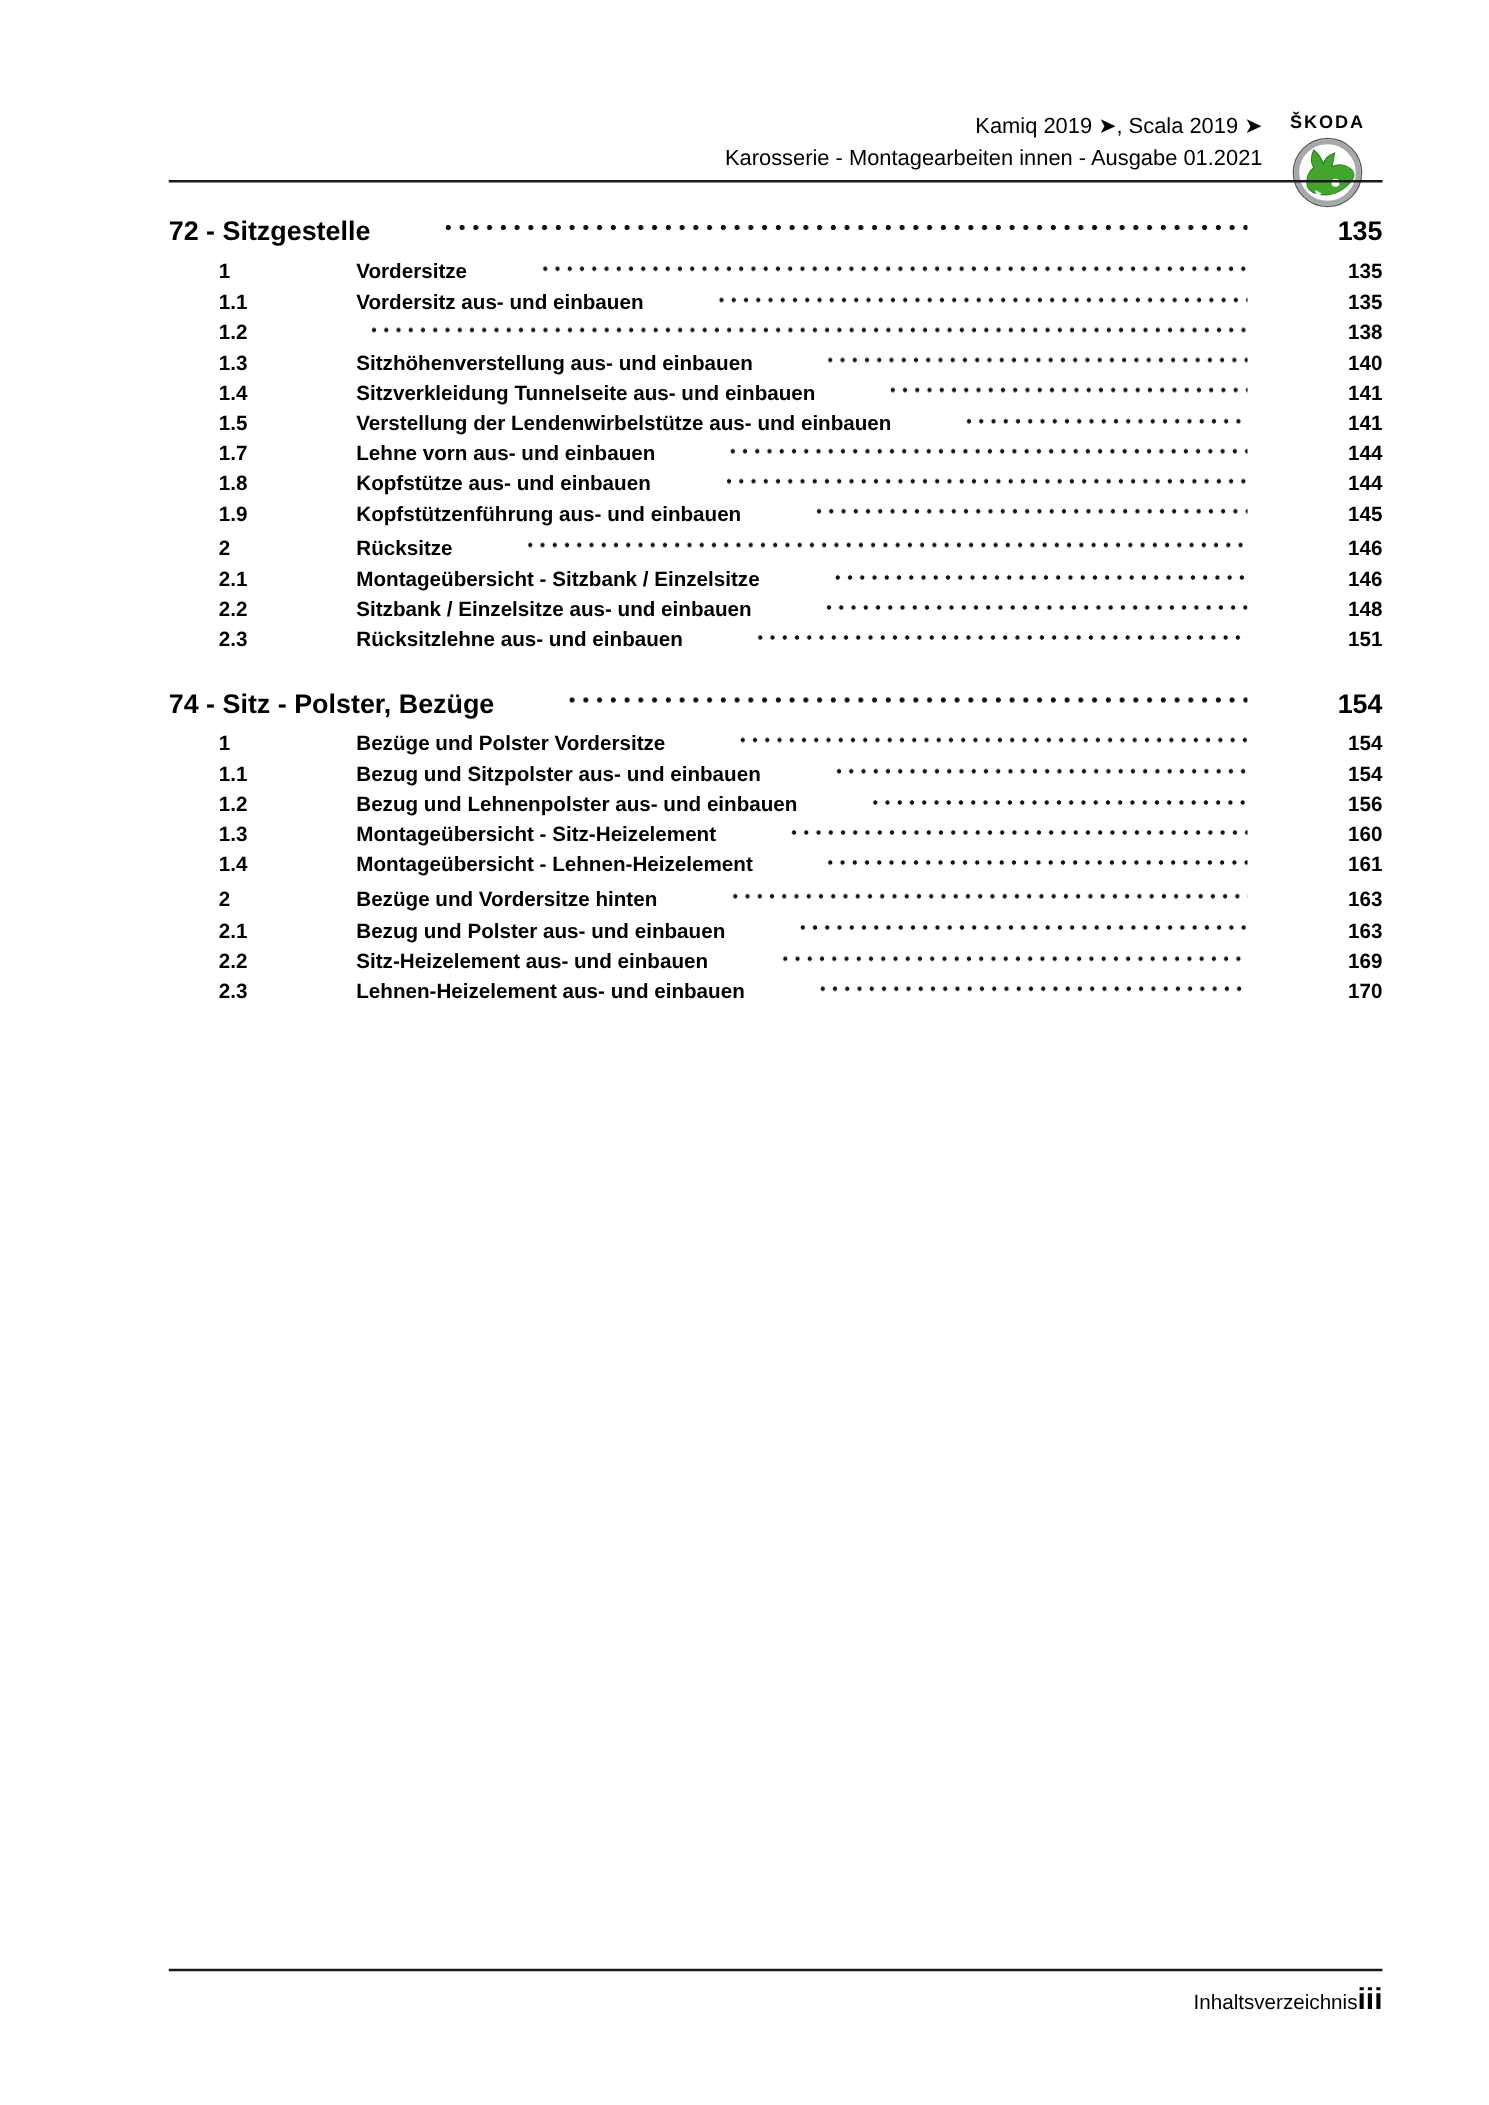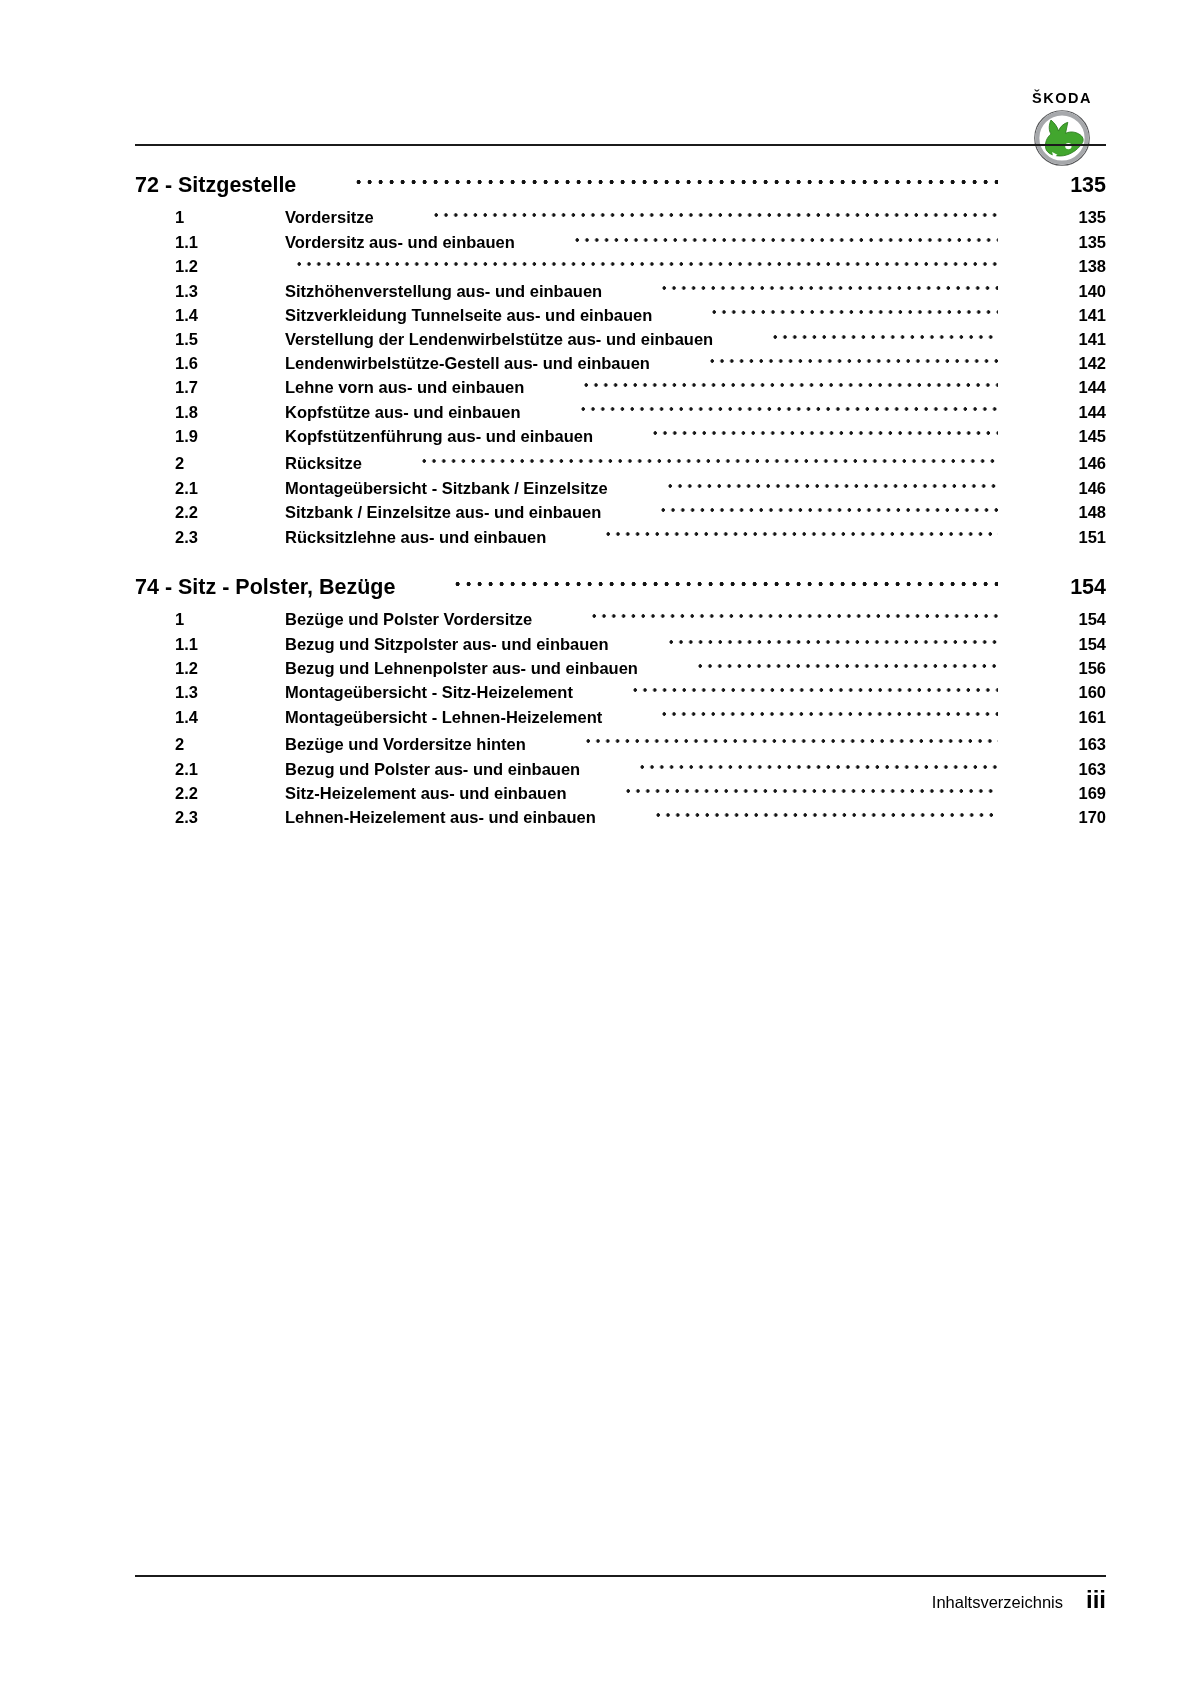--- a/index.html
+++ b/index.html
@@ -98,32 +98,35 @@
     position: absolute;
     left: 135px;
     width: 971px;
     top: 1575px;
   }
   .footer-rule { border-top: 2.5px solid #1b1b1b; }
   .footer-line {
     display: flex;
     justify-content: flex-end;
     align-items: baseline;
-    gap: 23px;
     margin-top: 11px;
   }
   .footer-label { font-size: 16.5px; }
   .footer-page { font-size: 24px; font-weight: bold; line-height: 1; }
 </style>
 </head>
 <body>
 
 <div class="page">
 
   <div class="header-zone">
+    <div class="header-lines">
+      <div>Kamiq 2019 ➤, Scala 2019 ➤</div>
+      <div>Karosserie - Montagearbeiten innen - Ausgabe 01.2021</div>
+    </div>
     <div class="logo">
       <div class="logo-brand">ŠKODA</div>
       <svg class="logo-svg" viewBox="0 0 100 100">
         <circle cx="50" cy="50" r="47" fill="#ffffff" stroke="#58595b" stroke-width="2"></circle>
         <circle cx="50" cy="50" r="42.5" fill="#ffffff" stroke="#a6a8ab" stroke-width="7"></circle>
         <path fill="#42a62e" stroke="#2c7d1e" stroke-width="1.5" d="M22 68
              C20 58 24 49 31 43
              C27 37 27 28 31 19
              C38 25 42 31 44 38
              C47 30 53 25 60 23
@@ -181,26 +184,20 @@
     <span class="e-page">141</span>
   </div>
 
   <div class="row entry-row">
     <span class="e-num">1.5</span>
     <span class="e-title">Verstellung der Lendenwirbelstütze aus- und einbauen</span>
     <span class="leader"></span>
     <span class="e-page">141</span>
   </div>
 
-  <div class="row entry-row">
-    <span class="e-num">1.6</span>
-    <span class="e-title">Lendenwirbelstütze-Gestell aus- und einbauen</span>
-    <span class="leader"></span>
-    <span class="e-page">142</span>
-  </div>
 
   <div class="row entry-row">
     <span class="e-num">1.7</span>
     <span class="e-title">Lehne vorn aus- und einbauen</span>
     <span class="leader"></span>
     <span class="e-page">144</span>
   </div>
 
   <div class="row entry-row">
     <span class="e-num">1.8</span>

